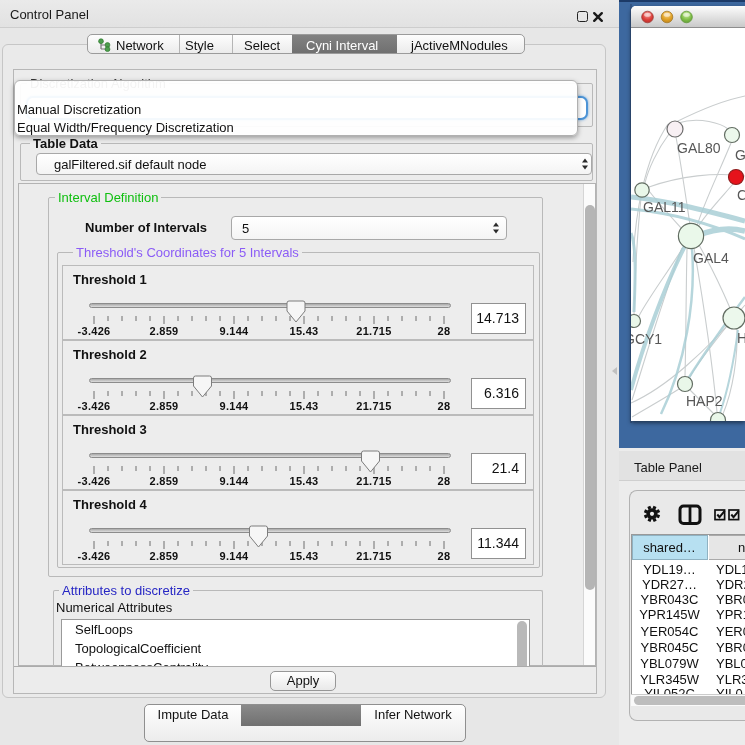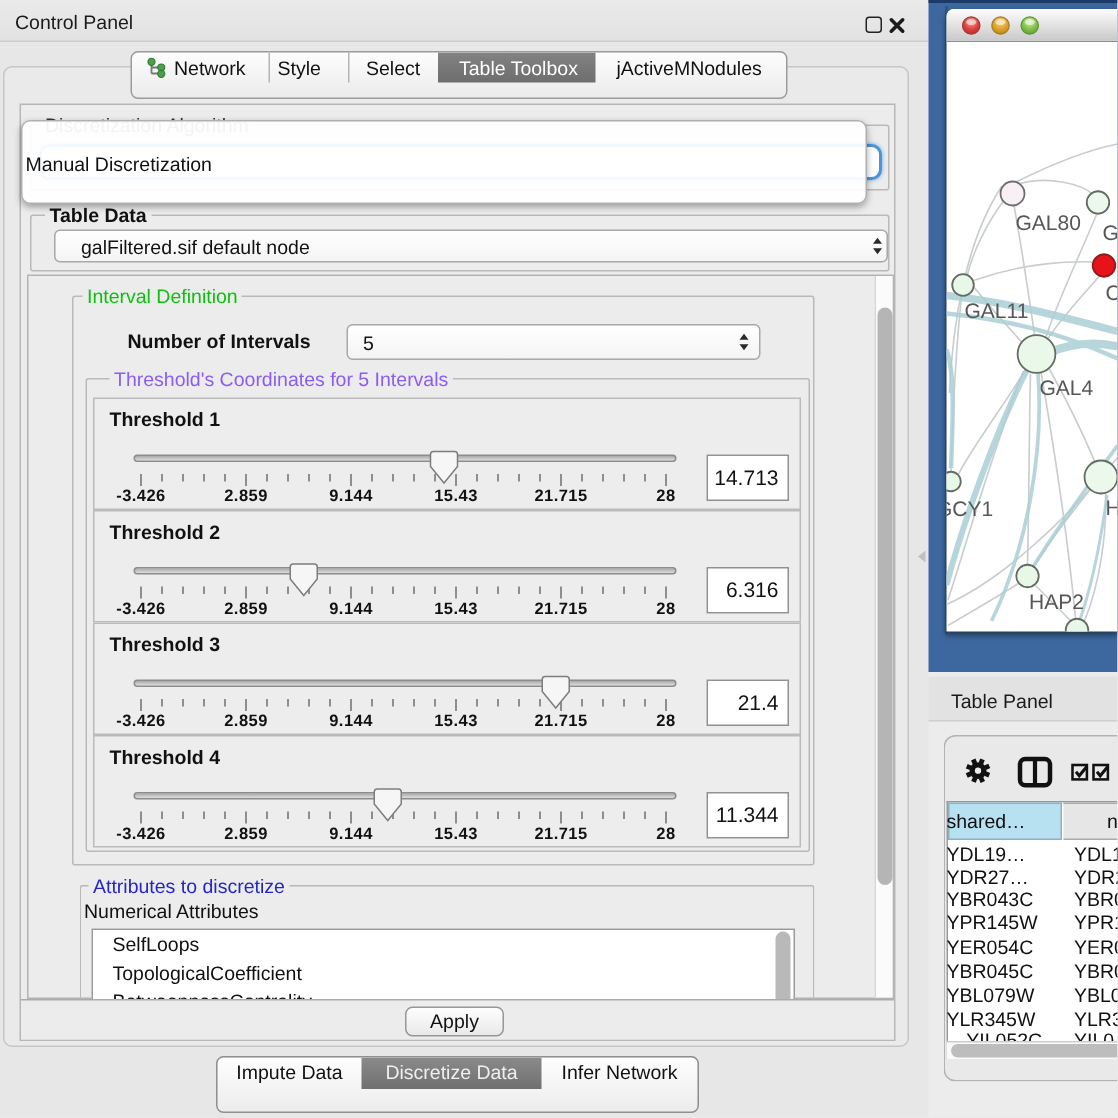--- a/index.html
+++ b/index.html
@@ -5,50 +5,50 @@
 body{position:relative;background:#e9e9e9;font-family:"Liberation Sans",sans-serif;font-size:13px;color:#111}
 .abs{position:absolute}
 .grp{position:absolute;border:1px solid #b9b9b9;border-radius:2px}
 .gtitle{position:absolute;background:#ececec;padding:0 3px;line-height:13px}
 .combo{position:absolute;background:linear-gradient(#ffffff,#f4f4f4);border:1px solid #a8a8a8;border-radius:4px}
 .tpanel{position:absolute;left:62px;width:472px;height:75px;border:1px solid #bbb;background:#ededed}
 .ttitle{position:absolute;left:10px;top:6px;font-weight:bold}
 .track{position:absolute;left:26px;top:37px;width:362px;height:5px;background:linear-gradient(#a9a9a9,#dedede);border:1px solid #8c8c8c;border-radius:3.5px}
 .vbox{position:absolute;left:408px;top:37px;width:55px;height:31px;background:#fff;border:1px solid #919191;text-align:right;line-height:29px;padding-right:6px;font-size:14px}
 .slab{position:absolute;top:59px;font-size:11px;font-weight:bold;width:60px;text-align:center;letter-spacing:0.3px}
-.row1{position:absolute;left:631px;width:77px;}
+.row1{position:absolute;left:631px;width:77px;text-align:center}
 .row2{position:absolute;left:716px;width:40px;text-align:left}
 </style></head>
 <body>
 
 <div class="abs" style="left:0;top:0;width:619px;height:745px;background:#e7e7e7"></div>
 <div class="abs" style="left:0;top:0;width:619px;height:28px;background:linear-gradient(#eaeaea,#e2e2e2);border-bottom:1px solid #cdcdcd"></div>
 <div class="abs" style="left:10px;top:7px;color:#1a1a1a">Control Panel</div>
 <div class="abs" style="left:577px;top:11px;width:11px;height:11px;border:1.5px solid #222;border-radius:2.5px"></div>
 <svg class="abs" style="left:592px;top:11px" width="12" height="12" viewBox="0 0 12 12">
     <path d="M2.2 2.2L9.8 9.8M9.8 2.2L2.2 9.8" stroke="#1a1a1a" stroke-width="2.4" stroke-linecap="round"></path>
   </svg>
 
 <div class="abs" style="left:2px;top:44px;width:604px;height:654px;border:1px solid #c6c6c6;border-radius:6px;background:#eaeaea"></div>
 <div class="abs" style="left:13px;top:69px;width:584px;height:625px;border:1px solid #b7b7b7;background:#ececec"></div>
 
-<div class="abs" style="left:87px;top:34px;width:438px;height:32px;background:linear-gradient(#fdfdfd,#ebebeb);border:1px solid #9b9b9b;border-radius:5px;overflow:hidden">
+<div class="abs" style="left:87px;top:34px;width:438px;height:20px;background:linear-gradient(#fdfdfd,#ebebeb);border:1px solid #9b9b9b;border-radius:5px;overflow:hidden">
  <div class="abs" style="left:91px;top:0;width:1px;height:20px;background:#b5b5b5"></div>
  <div class="abs" style="left:144px;top:0;width:1px;height:20px;background:#b5b5b5"></div>
  <div class="abs" style="left:204px;top:0;width:105px;height:20px;background:linear-gradient(#828282,#6e6e6e)"></div>
  <svg class="abs" style="left:10px;top:3px" width="13" height="14" viewBox="0 0 13 14">
   <path d="M3 4v7M3 7h6M3 11h6" stroke="#777" stroke-width="1.2" fill="none"></path>
   <circle cx="3" cy="3.2" r="2.4" fill="#4d9e4d" stroke="#2e7a2e" stroke-width=".7"></circle>
   <circle cx="9.5" cy="7" r="2.4" fill="#4d9e4d" stroke="#2e7a2e" stroke-width=".7"></circle>
   <circle cx="9.5" cy="11.2" r="2.4" fill="#4d9e4d" stroke="#2e7a2e" stroke-width=".7"></circle>
  </svg>
  <div class="abs" style="left:28px;top:3px">Network</div>
  <div class="abs" style="left:97px;top:3px">Style</div>
  <div class="abs" style="left:156px;top:3px">Select</div>
- <div class="abs" style="left:218px;top:3px;color:#fff">Table Toolbox</div>
+ <div class="abs" style="left:218px;top:3px;color:#fff">Cyni Interval</div>
  <div class="abs" style="left:323px;top:3px">jActiveMNodules</div>
 </div>
 
 <div class="grp" style="left:20px;top:83px;width:573px;height:44px"></div>
 <div class="gtitle" style="left:27px;top:77px;color:#333">Discretization Algorithm</div>
 <div class="abs" style="left:26px;top:96px;width:562px;height:24px;background:#fff;border:2px solid #4d94d6;border-radius:7px;box-shadow:0 0 3px #6aa6dd"></div>
 
 <div class="grp" style="left:20px;top:143px;width:573px;height:38px"></div>
 <div class="gtitle" style="left:30px;top:137px;font-weight:bold;color:#111">Table Data</div>
 <div class="combo" style="left:36px;top:153px;width:556px;height:22px"></div>
@@ -145,28 +145,28 @@
  <div class="abs" style="left:13px;top:40px">BetweennessCentrality</div>
 </div>
 <div class="abs" style="left:517px;top:621px;width:10px;height:45px;background:#b9b9b9;border-radius:5px 5px 0 0"></div>
 
 <div class="abs" style="left:14px;top:666px;width:582px;height:27px;background:#ececec;border-top:1px solid #ababab"></div>
 <div class="abs" style="left:270px;top:671px;width:66px;height:20px;background:linear-gradient(#fefefe,#e9e9e9);border:1px solid #979797;border-radius:5px;text-align:center;line-height:18px">Apply</div>
 
 <div class="abs" style="left:144px;top:704px;width:322px;height:38px;border:1px solid #8f8f8f;border-radius:5px;background:linear-gradient(#fefefe,#ececec);overflow:hidden">
  <div class="abs" style="left:96px;top:0;width:120px;height:21px;background:linear-gradient(#8a8a8a,#707070)"></div>
  <div class="abs" style="left:0;top:0;width:96px;height:21px;text-align:center;line-height:20px">Impute Data</div>
- <div class="abs" style="left:96px;top:0;width:120px;height:21px;text-align:center;line-height:20px;color:#efefef">Discretize Data</div>
  <div class="abs" style="left:216px;top:0;width:104px;height:21px;text-align:center;line-height:20px">Infer Network</div>
 </div>
 
 <div class="abs" style="left:612px;top:367px;width:0;height:0;border-top:4px solid transparent;border-bottom:4px solid transparent;border-right:5px solid #c0c0c0"></div>
 
 <div class="abs" style="left:14px;top:80px;width:564px;height:56px;background:rgba(255,255,255,0.94);border:1px solid #b0b0b0;border-radius:6px;box-shadow:0 2px 5px rgba(0,0,0,0.35)">
  <div class="abs" style="left:2px;top:21px;font-weight:normal">Manual Discretization</div>
+ <div class="abs" style="left:2px;top:39px">Equal Width/Frequency Discretization</div>
 </div>
 
 <div class="abs" style="left:619px;top:0;width:126px;height:448px;background:#3d689f;border-top:2px solid #1c3a67"></div>
 <div class="abs" style="left:629.5px;top:4px;width:2px;height:419px;background:#2e4b76;opacity:0.6"></div>
 <div class="abs" style="left:631px;top:6px;width:114px;height:415px;background:#fff;border-radius:5px 0 0 0;box-shadow:0 2px 4px rgba(0,0,0,0.5)"></div>
 <div class="abs" style="left:631px;top:6px;width:114px;height:22px;background:linear-gradient(#fdfdfd,#c9c9c9);border-bottom:1px solid #8e8e8e;border-radius:5px 0 0 0"></div>
 <svg class="abs" style="left:631px;top:6px" width="114" height="22" viewBox="0 0 114 22">
  <defs>
   <radialGradient id="rg" cx="0.5" cy="0.3" r="0.8">
         <stop offset="0" stop-color="#f49f9b"></stop>

